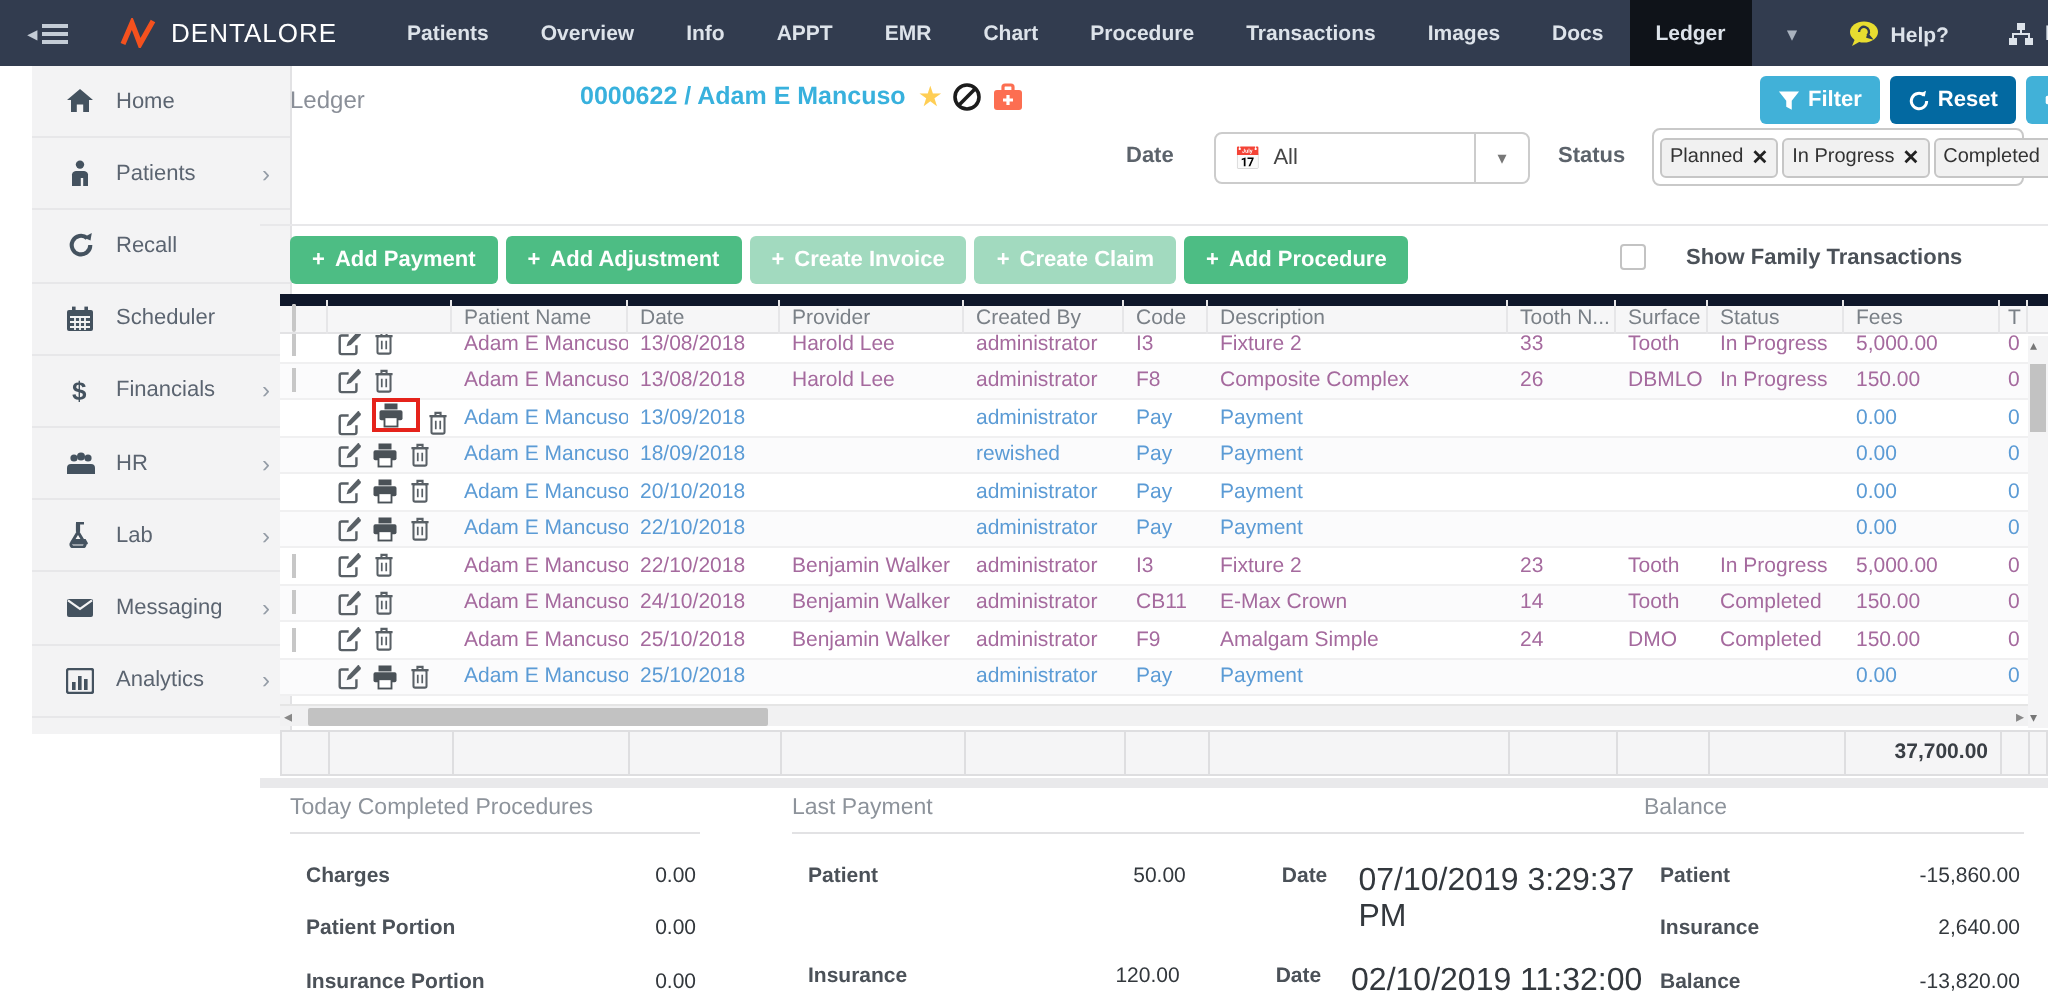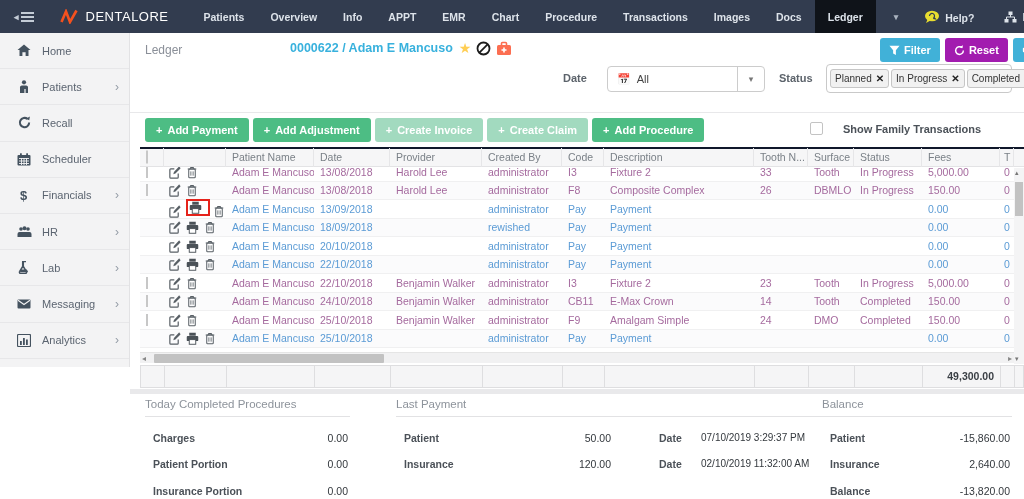--- a/index.html
+++ b/index.html
@@ -19,38 +19,38 @@
   .nav-items { display:flex; align-items:stretch; height:33px; }
   .nav-item { display:flex; align-items:center; padding:0 13px; cursor:pointer; white-space:nowrap; }
   .nav-item.active { background:#0f1319; }
   .nav-caret { color:#aab3bf; font-size:9px; margin:0 26px 0 18px; cursor:pointer; }
   .nav-right { display:flex; align-items:center; margin-left:auto; }
   .nav-help, .nav-dokki, .nav-user { display:flex; align-items:flex-end; cursor:pointer; white-space:nowrap; }
   .nav-help svg, .nav-dokki svg, .nav-user svg { margin-right:5px; }
   .nav-dokki { margin-left:30px; }
 
   
-  .sidebar { position:absolute; left:0; top:33px; width:130px; height:334px; background:#f3f3f4; border-right:1px solid #e2e2e4; }
+  .sidebar { position:absolute; left:16px; top:33px; width:130px; height:334px; background:#f3f3f4; border-right:1px solid #e2e2e4; }
   .side-item { display:flex; align-items:center; height:36.2px; border-bottom:1px solid #e7e7e9; padding:0 10px 0 13px; cursor:pointer; }
   .side-item .ic { width:22px; display:flex; justify-content:center; }
   .side-item .lb { margin-left:7px; font-size:11px; color:#5b6470; }
   .side-item .chev { margin-left:auto; color:#949ca6; font-size:12px; }
 
   
   .pg-title { position:absolute; left:145px; top:43px; font-size:12px; color:#8a8f98; }
   .patient-link { position:absolute; left:290px; top:40px; display:flex; align-items:center; cursor:pointer; }
   .patient-link .lk { color:#38b1dd; font-size:12.5px; font-weight:bold; }
   .patient-link .star { color:#ffce54; font-size:14px; margin-left:6px; }
   .patient-link svg { margin-left:5px; }
   .hdr-btns { position:absolute; left:880px; top:38px; display:flex; }
   .hbtn { display:flex; align-items:center; height:24px; padding:0 9px; border-radius:3px; color:#fff;
           font-size:11px; font-weight:bold; margin-right:5px; cursor:pointer; white-space:nowrap; }
   .hbtn svg { margin-right:4px; }
   .hbtn.blue { background:#41b1d8; }
-  .hbtn.green { background:#a21caf; }
+  .hbtn.green { background:#0369a1; }
 
   
   .lbl { position:absolute; font-size:11px; font-weight:bold; color:#5c636b; }
   .date-select { position:absolute; left:607px; top:66px; width:158px; height:26px; border:1px solid #ccc;
                  border-radius:4px; background:#fff; display:flex; align-items:center; cursor:pointer; }
   .date-select .cal { margin:0 6px 0 9px; color:#777; font-size:11px; }
   .date-select .val { font-size:11px; color:#444; }
   .date-select .dd { margin-left:auto; width:27px; height:24px; border-left:1px solid #ccc; display:flex;
                      align-items:center; justify-content:center; color:#777; font-size:9px; border-radius:0 4px 4px 0; }
   .chips-box { position:absolute; left:826px; top:64px; width:186px; min-height:29px; border:1px solid #c9c9c9;
@@ -66,21 +66,21 @@
   .tbtn { display:flex; align-items:center; height:24px; padding:0 11px; border-radius:3px; background:#4dbd84;
           color:#fff; font-size:11px; font-weight:bold; margin-right:4px; cursor:pointer; white-space:nowrap; }
   .tbtn .plus { margin-right:5px; font-weight:bold; }
   .tbtn.muted { background:#a2dabf; }
   .family-check { position:absolute; left:810px; top:122px; display:flex; align-items:center; cursor:pointer; }
   .family-check .cb { width:13px; height:13px; border:1px solid #c3c3c3; border-radius:2px; background:#fff; }
   .family-check .tx { margin-left:20px; font-size:11px; font-weight:bold; color:#4b5158; }
 
   
   .table { position:absolute; left:140px; top:147px; width:884px; }
-  .thead { display:flex; height:20px; background:#f6f6f7; border-top:2px solid #0f172a; border-bottom:1px solid #e3e3e5;
+  .thead { display:flex; height:20px; background:#f6f6f7; border-top:6px solid #0f172a; border-bottom:1px solid #e3e3e5;
            font-size:10.5px; color:#7a8087; align-items:center; }
   .thead .td { border-right:1px solid #e6e6e8; height:20px; line-height:19px; }
   .tbody { height:185px; overflow:hidden; position:relative; width:874px; }
   .tr { display:flex; height:18.5px; align-items:center; border-bottom:1px solid #f0f0f1; font-size:10.5px; background:#fff; }
   .tr:nth-child(even) { background:#fbfbfc; }
   .tr.procedure .txt { color:#a56a9e; }
   .tr.payment .txt { color:#5b9bd5; }
   .td { padding-left:6px; white-space:nowrap; overflow:hidden; flex-shrink:0; }
   .c-sel{width:24px;} .c-act{width:62px;padding-left:4px;} .c-patient{width:88px;} .c-date{width:76px;}
   .c-provider{width:92px;} .c-created{width:80px;} .c-code{width:42px;} .c-desc{width:150px;}
@@ -109,21 +109,21 @@
   .sum-last  { position:absolute; left:238px; top:4px; width:435px;margin-left:28px; }
   .sum-bal   { position:absolute; left:692px; top:4px; width:190px; }
   .sec-head { display:block; font-size:11.5px; color:#8d939b; padding-bottom:6px; border-bottom:1px solid #e2e2e4; }
   .srow { display:flex; margin-top:14.5px; padding:0 2px 0 8px; }
   .srow .sl { flex:0 0 auto; }
   .srow .sv { margin-left:auto; }
   .lastrow { display:flex; margin-top:14.5px; padding-left:8px; }
   .lastrow .sl { width:92px; }
   .lastrow .sv { width:115px; text-align:right; }
   .lastrow .dl { width:42px; margin-left:48px; }
-  .lastrow .dv { text-align:left; color:#33383d; font-size:10px; }
+  .lastrow .dv { text-align:left; color:#33383d; font-size:16px; }
 </style>
 </head>
 <body>
 
 <div class="frame">
 
   <div class="topnav">
     <div class="burger">
       <span class="tri">◂</span>
       <span class="bars">
@@ -673,21 +673,21 @@
         <div class="td c-act"></div>
         <div class="td c-patient"></div>
         <div class="td c-date"></div>
         <div class="td c-provider"></div>
         <div class="td c-created"></div>
         <div class="td c-code"></div>
         <div class="td c-desc"></div>
         <div class="td c-tooth"></div>
         <div class="td c-surface"></div>
         <div class="td c-status"></div>
-        <div class="td c-fees">49,300.00</div>
+        <div class="td c-fees">37,700.00</div>
         <div class="td c-t"></div>
       </div>
   </div>
 
   <div class="bottom-band"></div>
 
   <div class="summary">
     <div class="sum-today">
       <span class="sec-head">Today Completed Procedures</span>
       <div id="today-rows">

